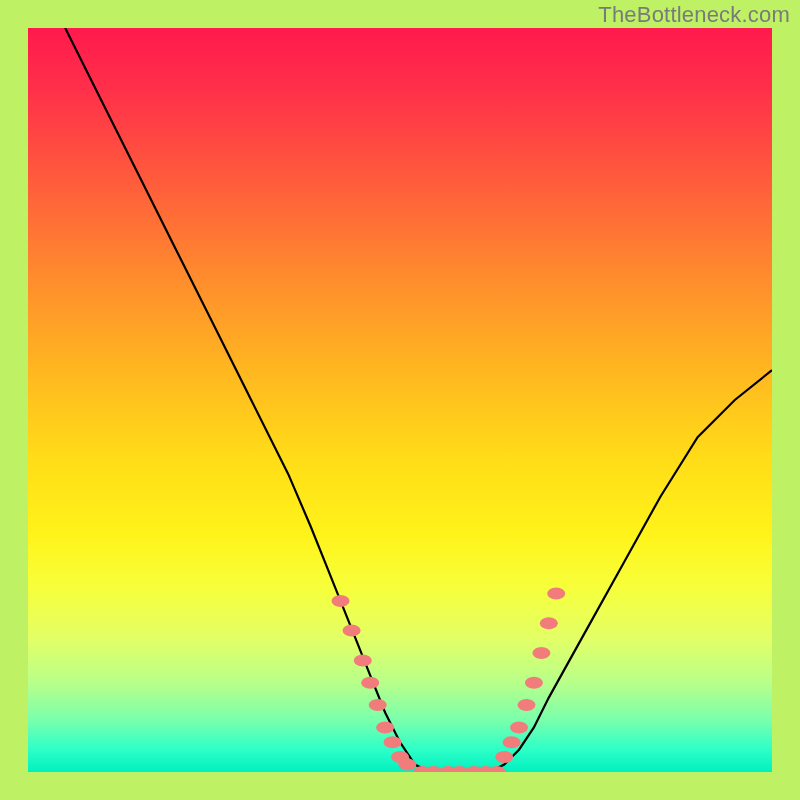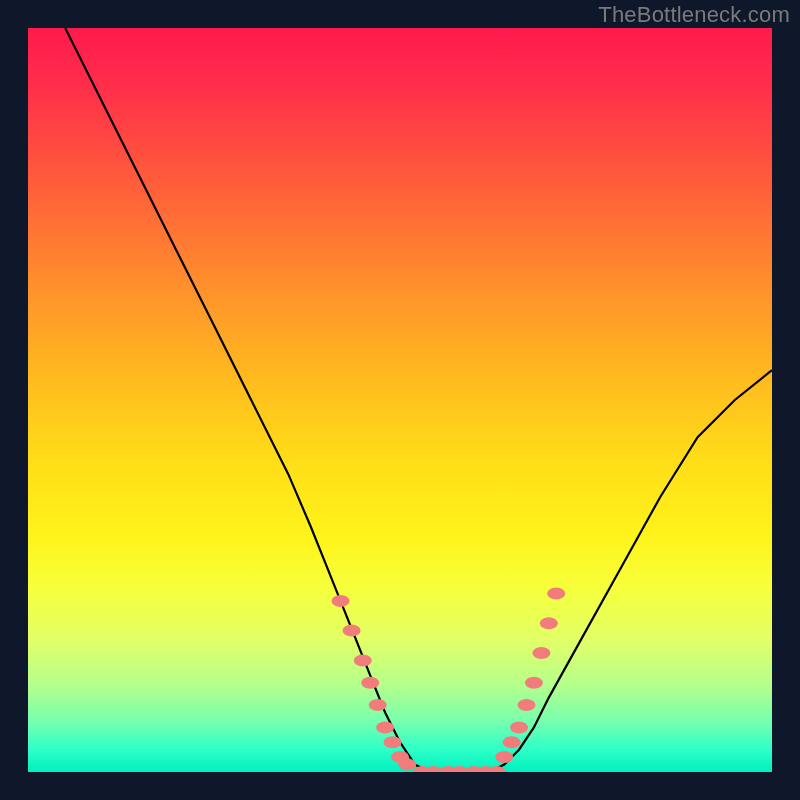--- a/index.html
+++ b/index.html
@@ -9,21 +9,21 @@
     height: 800px;
     background: #000;
     overflow: hidden;
   }
   .frame {
     position: absolute;
     top: 0;
     left: 0;
     width: 800px;
     height: 800px;
-    background: #0f172a;
+    background: #bef264;
   }
   .plot {
     position: absolute;
     top: 28px;
     left: 28px;
     width: 744px;
     height: 744px;
     overflow: hidden;
   }
   .gradient {

